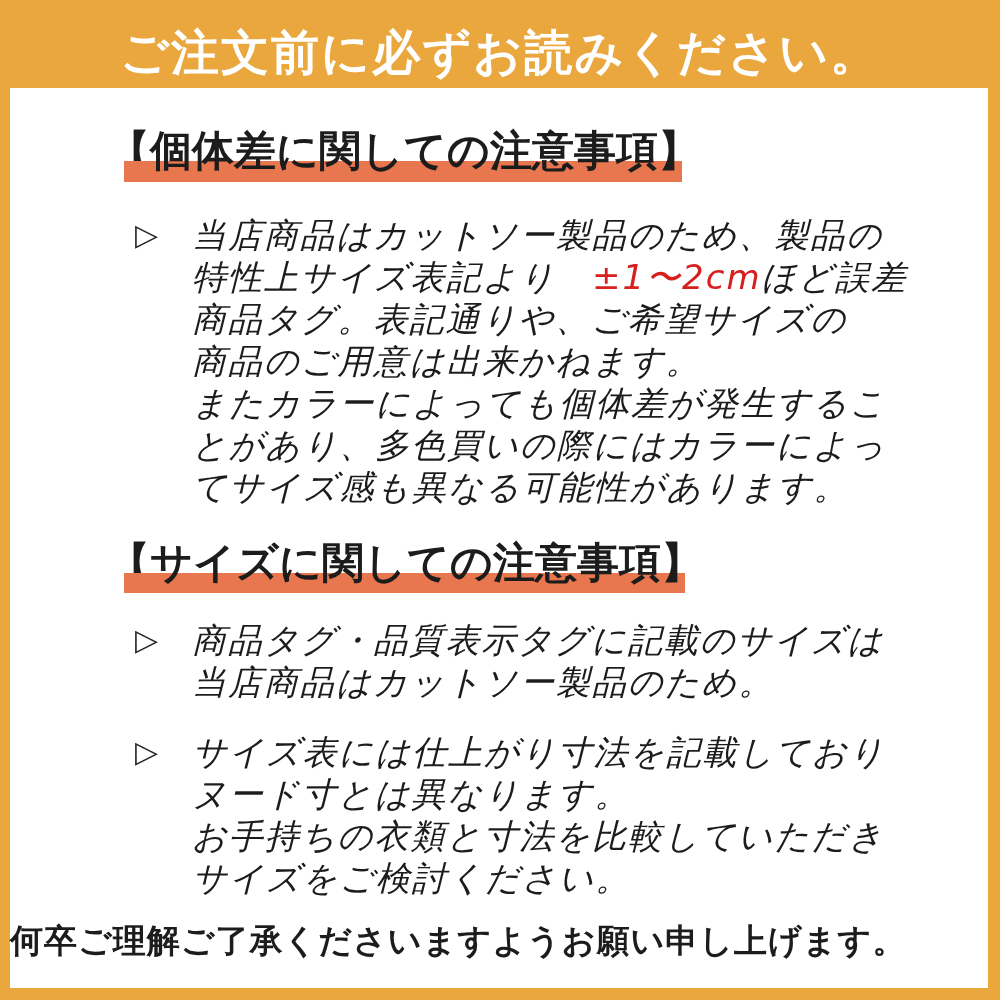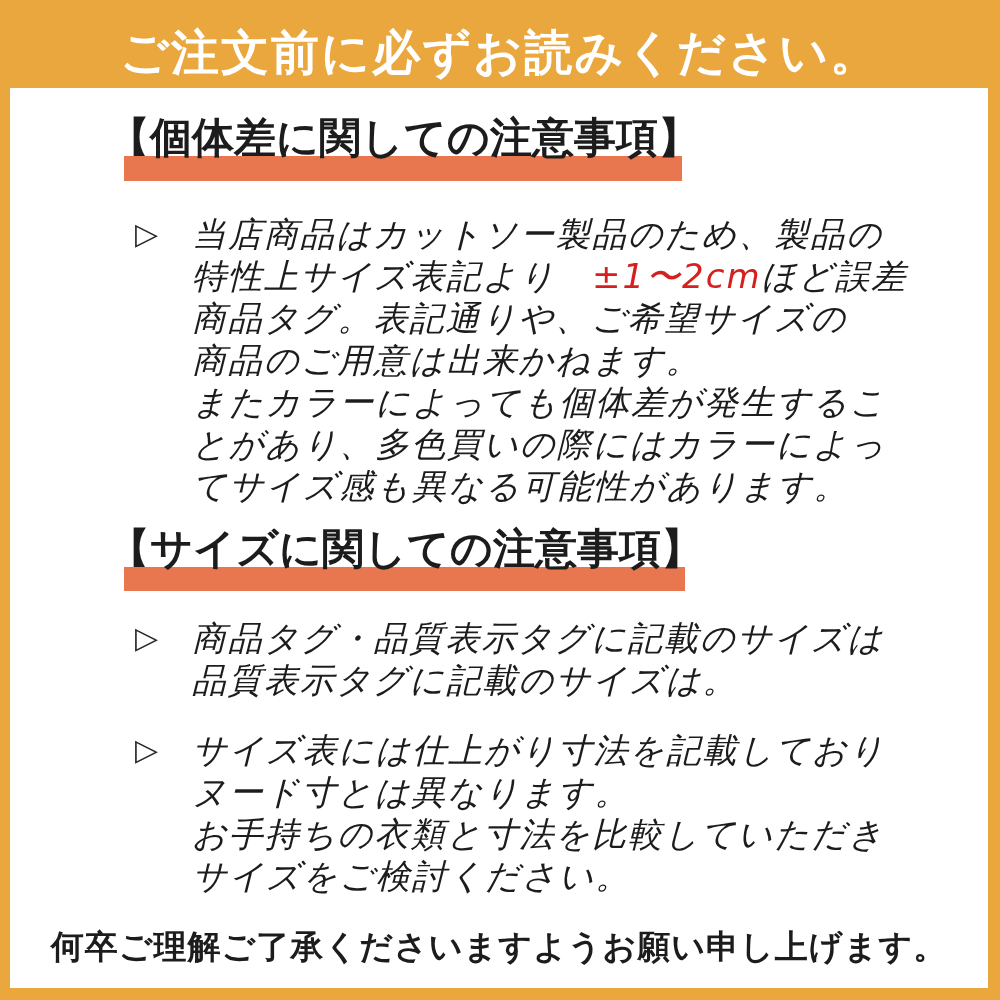--- a/index.html
+++ b/index.html
@@ -36,22 +36,22 @@
     margin: 22px 0 0 98px;        
     font-size: 42px;
     font-weight: bold;
     color: #1c1c1c;
     line-height: 1.25;
     white-space: nowrap;
   }
   .section-heading .hl {
     display: inline-block;
     background: linear-gradient(to bottom, rgba(0,0,0,0) 64%, #E8764E 64%);
-    padding: 0 24px 16px 26px;
-    margin: 2px -24px 0 -26px;
+    padding: 0 24px 4px 26px;
+    margin: 15px -24px 0 -26px;
   }
   .bullet-row {
     display: flex;
     margin-left: 125px;           
     align-items: flex-start;
   }
   .bullet-row.first { margin-top: 32px; }
   .bullet-row.mid   { margin-top: 26px; }
   .bullet-row.last  { margin-top: 28px; }
   .bullet-marker {
@@ -65,22 +65,22 @@
     font-size: 34px;
     line-height: 42px;
     letter-spacing: 2px;
     color: #1c1c1c;
     font-style: italic;
   }
   .line { white-space: nowrap; }
   .red { color: #D6201F; margin-left: 36px; }
   .h2gap { margin-top: 14px; }
   .footer-note {
-    margin-top: 28px;
-    text-align: center;
+    margin-top: 20px;
+    text-align: left;
     font-size: 33px;
     font-weight: bold;
     letter-spacing: 1px;
     color: #1c1c1c;
     white-space: nowrap;
   }
 </style>
 </head>
 <body>
 
@@ -106,21 +106,21 @@
         <div class="line">てサイズ感も異なる可能性があります。</div>
       </div>
     </div>
 
     <div class="section-heading h2gap"><span>【</span><span class="hl">サイズに関しての注意事項</span><span>】</span></div>
 
     <div class="bullet-row mid">
       <div class="bullet-marker">▷</div>
       <div class="bullet-lines">
         <div class="line">商品タグ・品質表示タグに記載のサイズは</div>
-        <div class="line">品質表示タグに記載のサイズは。</div>
+        <div class="line">当店商品はカットソー製品のため。</div>
       </div>
     </div>
 
     <div class="bullet-row last">
       <div class="bullet-marker">▷</div>
       <div class="bullet-lines">
         <div class="line">サイズ表には仕上がり寸法を記載しており</div>
         <div class="line">ヌード寸とは異なります。</div>
         <div class="line">お手持ちの衣類と寸法を比較していただき</div>
         <div class="line">サイズをご検討ください。</div>

